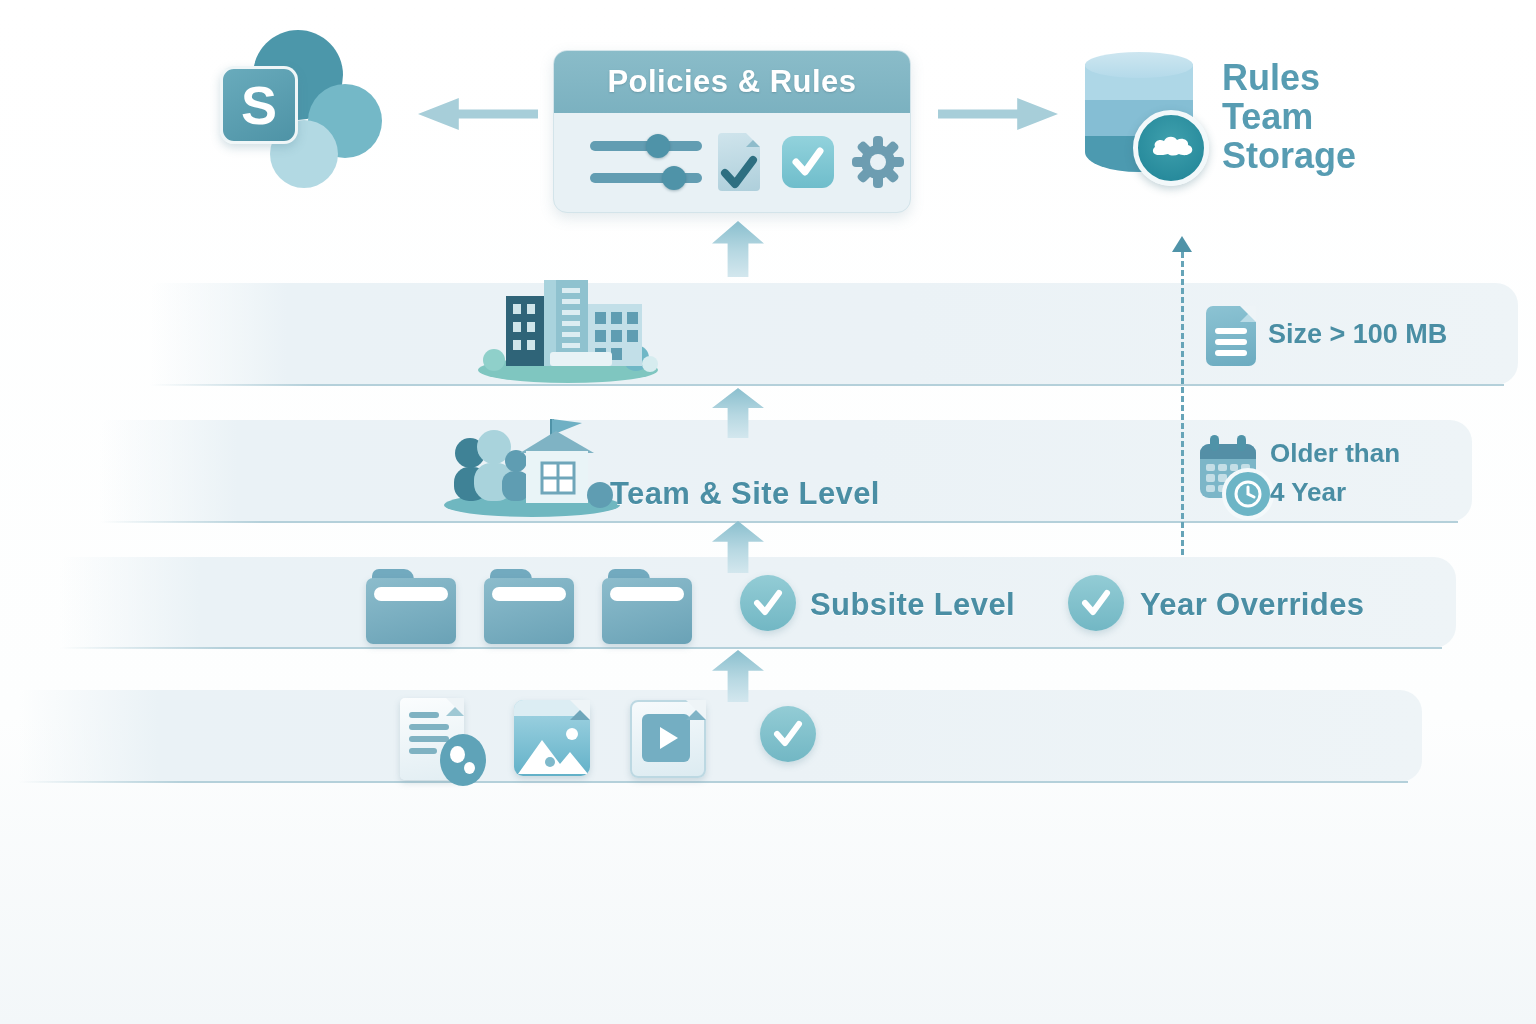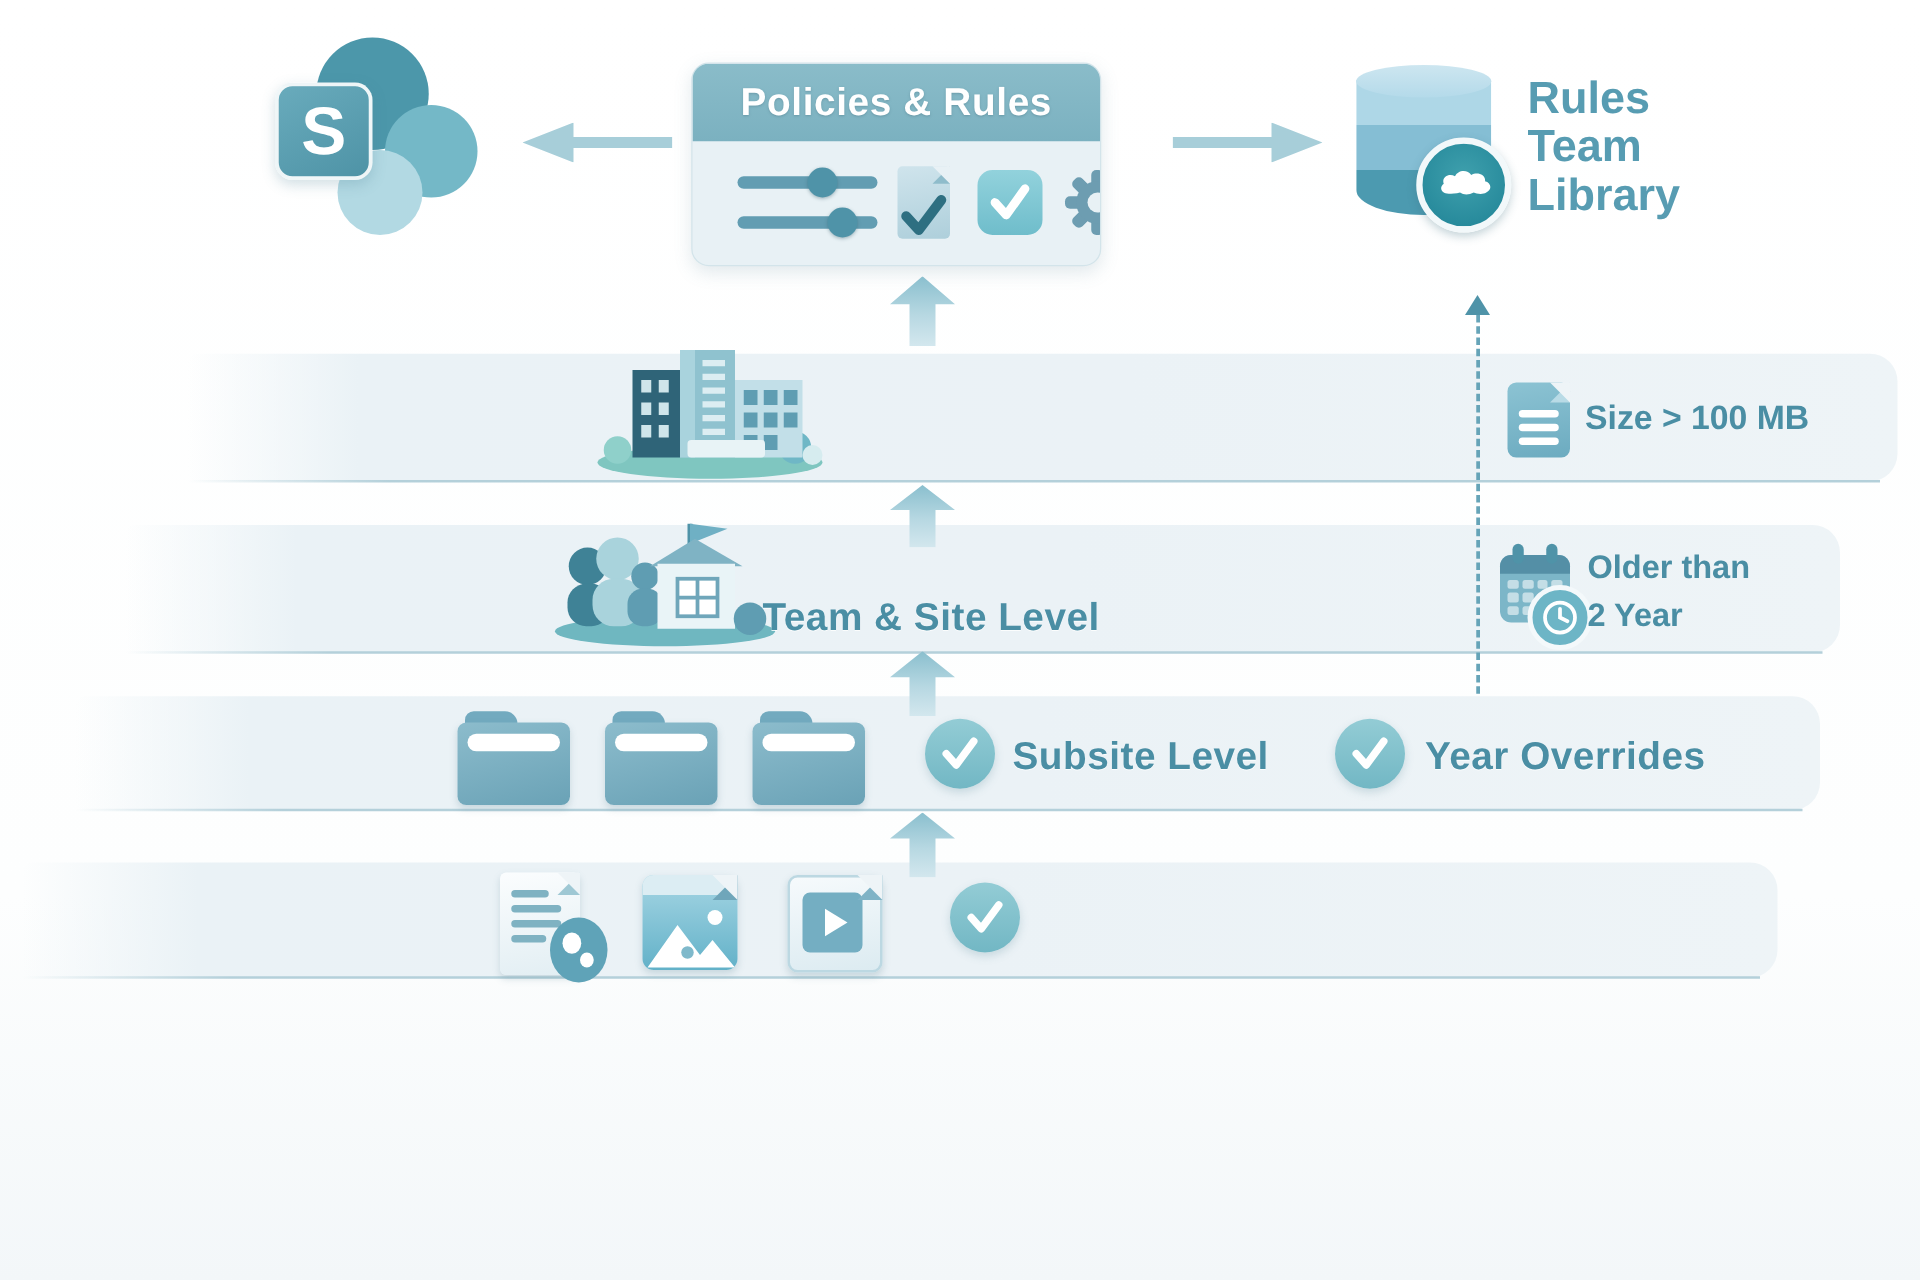--- a/index.html
+++ b/index.html
@@ -44,21 +44,21 @@
   #sp-c1 { left:253px; top:30px;  width:90px; height:90px; background:#4c97aa; }
   #sp-c2 { left:308px; top:84px;  width:74px; height:74px; background:#74b8c7; }
   #sp-c3 { left:270px; top:120px; width:68px; height:68px; background:#b2d9e3; }
   #sp-square { position:absolute; left:220px; top:66px; width:78px; height:78px;
       background:linear-gradient(150deg,#69abbc,#4e93a6); border:3px solid rgba(255,255,255,.9);
       border-radius:14px; box-shadow:0 4px 10px rgba(80,130,150,.25);
       display:flex; align-items:center; justify-content:center; }
   #sp-square span { color:#fff; font-size:54px; font-weight:bold; }
 
   
-  #policies-box { position:absolute; left:553px; top:50px; width:328px; height:163px;
+  #policies-box { position:absolute; left:553px; top:50px; width:358px; height:163px;
       border-radius:14px; background:#e8f1f5; box-shadow:0 5px 14px rgba(100,140,155,.18);
       border:1px solid #d3e4ea; overflow:hidden; }
   #policies-header { height:62px; background:linear-gradient(180deg,#8abcc9,#7bb1c0);
       display:flex; align-items:center; justify-content:center; }
   #policies-header span { color:#fff; font-size:31px; font-weight:bold; letter-spacing:.5px;
       text-shadow:0 1px 2px rgba(60,100,115,.35); }
 
   .sliders { position:absolute; left:36px; top:80px; width:112px; height:60px; }
   .slider-track { position:absolute; left:0; width:112px; height:10px; border-radius:6px; background:#629db2; }
   .slider-knob  { position:absolute; width:24px; height:24px; border-radius:50%; background:#4f93a8;
@@ -230,21 +230,21 @@
     <div id="cyl-top"></div>
   </div>
   <div id="azure-badge">
     <svg width="44" height="30" viewBox="0 0 44 30">
       <path d="M10 22 c-6 0 -8 -5 -4 -8 c-2 -5 4 -9 9 -6 c2 -5 10 -6 13 -1 c5 -3 12 0 11 5 c5 1 6 7 1 9 c-3 2 -8 1 -10 0 c-4 2 -8 2 -11 0 c-3 1 -7 1 -9 1 z" fill="#ffffff"></path>
     </svg>
   </div>
   <div id="azure-text">
     <div>Rules</div>
     <div>Team</div>
-    <div>Library</div>
+    <div>Storage</div>
   </div>
 
   <div class="band" id="band-tenant">
     <div class="band-fill"></div>
     <div class="band-line"></div>
   </div>
   <div class="band" id="band-team">
     <div class="band-fill"></div>
     <div class="band-line"></div>
   </div>
@@ -350,21 +350,21 @@
         <i></i>
     </div>
   </div>
   <div class="clock-badge">
     <svg width="30" height="30" viewBox="0 0 30 30">
       <circle cx="15" cy="15" r="12" fill="none" stroke="#ffffff" stroke-width="3"></circle>
       <path d="M15 8 V15 L21 18" fill="none" stroke="#ffffff" stroke-width="3" stroke-linecap="round"></path>
     </svg>
   </div>
   <div class="rule-text" style="left:1270px; top:438px; font-size:26px;">Older than</div>
-  <div class="rule-text" style="left:1270px; top:477px; font-size:26px;">2 Year</div>
+  <div class="rule-text" style="left:1270px; top:477px; font-size:26px;">4 Year</div>
 
   <div class="folder" style="left:366px; top:578px;">
     <div class="tab"></div>
     <div class="fbody"></div>
     <div class="slot"></div>
   </div>
   <div class="folder" style="left:484px; top:578px;">
     <div class="tab"></div>
     <div class="fbody"></div>
     <div class="slot"></div>

